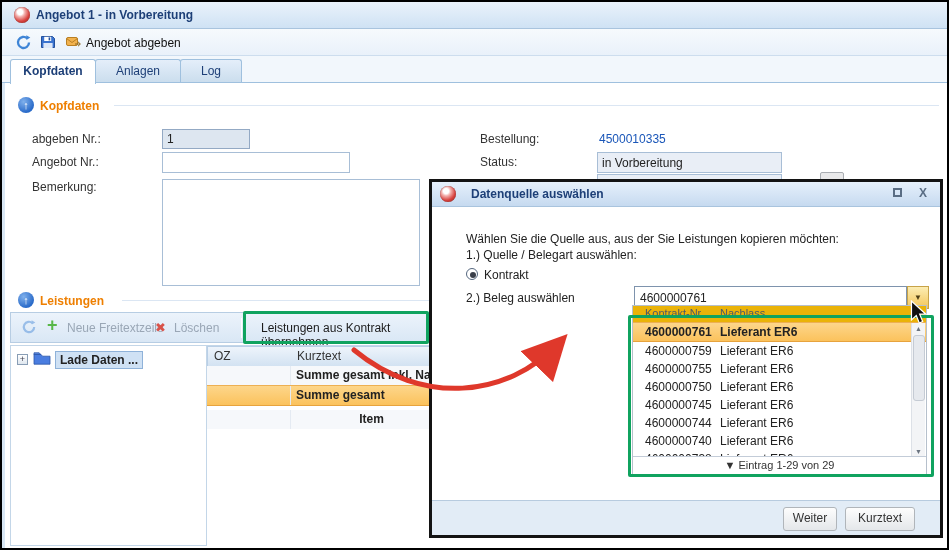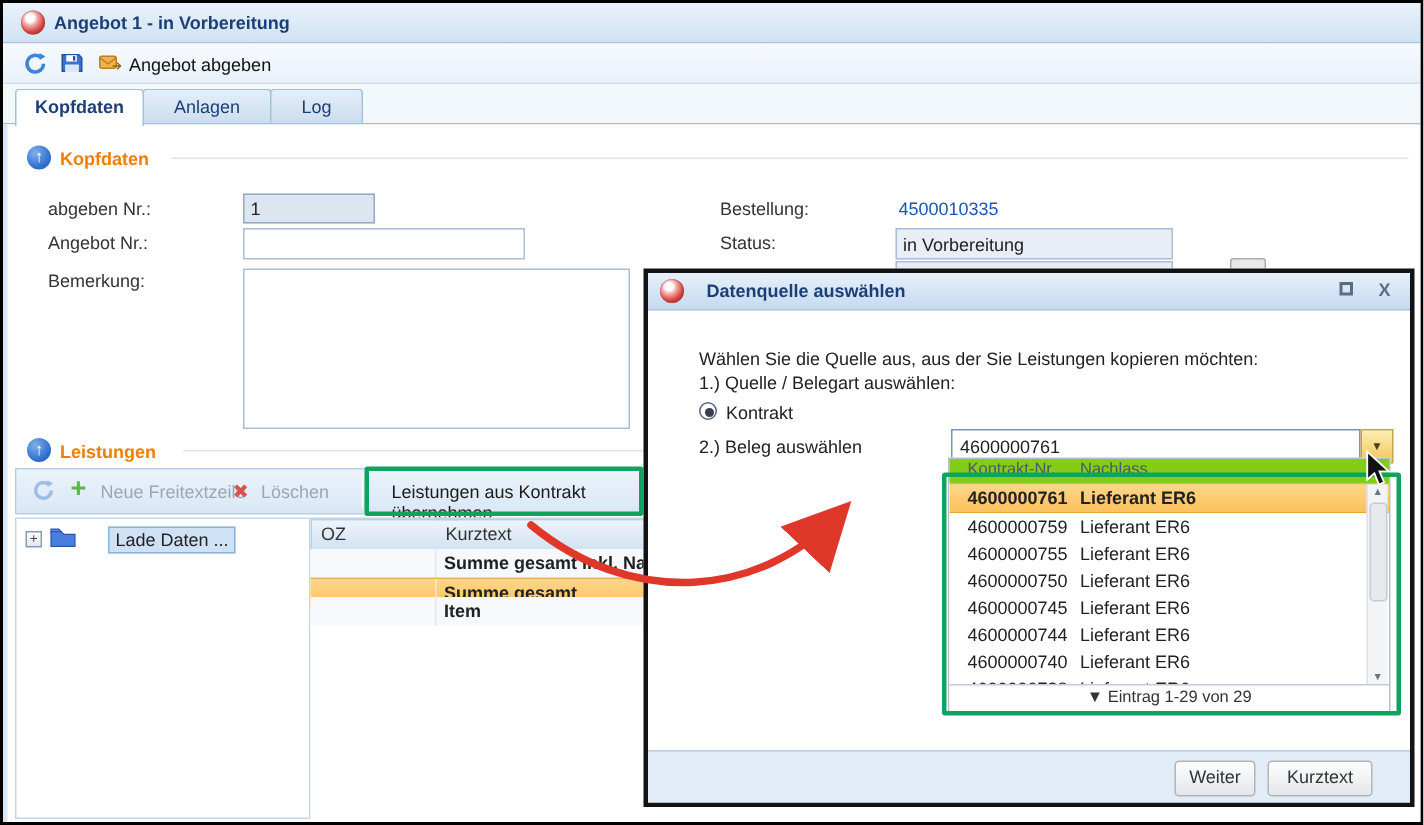--- a/index.html
+++ b/index.html
@@ -49,21 +49,21 @@
   .dialog{left:427px;top:177px;width:514px;height:359px;border:3px solid #131313;background:#fff;z-index:10;}
   .dtitle{left:0;top:0;width:100%;height:25px;background:linear-gradient(#e6f0fb,#c6daf0);border-bottom:1px solid #a9c4de;}
   .dtitle .t{position:absolute;left:39px;top:5px;font-weight:bold;color:#1d3f77;}
   .sq{width:9px;height:9px;border:2px solid #5a6d84;}
   .radio{width:12px;height:12px;border-radius:50%;border:1px solid #55677f;background:#fff;}
   .radio i{position:absolute;left:3px;top:3px;width:6px;height:6px;border-radius:50%;background:#3a3f4a;}
   .combo-inp{left:202px;top:104px;width:273px;height:23px;border:1px solid #7e93ad;padding:2px 5px;}
   .combo-btn{left:475px;top:104px;width:22px;height:23px;background:linear-gradient(#fcedb3,#f3c65a);
     border:1px solid #c7a348;text-align:center;line-height:21px;font-size:8px;color:#4e3f14;cursor:pointer;}
   .popup{left:200px;top:123px;width:295px;height:170px;background:#fff;border:1px solid #b6c0cc;}
-  .ddhead{position:absolute;left:0;top:0;width:100%;height:16px;color:#49596b;font-size:11px;border-bottom:1px solid #d6dde6;background:#84cc16;}
+  .ddhead{position:absolute;left:0;top:0;width:100%;height:16px;color:#49596b;font-size:11px;border-bottom:1px solid #d6dde6;background:#eab308;}
   .ddrows{position:absolute;left:0;top:16px;right:0;height:136px;overflow:hidden;background:#fff;}
   .ddrow{position:relative;height:18px;line-height:18px;white-space:nowrap;}
   .ddrow .nr{position:absolute;left:12px;}
   .ddrow .lf{position:absolute;left:87px;}
   .ddrow.sel{background:linear-gradient(#fdd68b,#fbc25c);font-weight:bold;border-top:1px solid #edb053;border-bottom:1px solid #e7a33d;}
   .ddrow.clip{height:10px;overflow:hidden;}
   .ddfoot{position:absolute;left:0;bottom:0;width:100%;height:17px;line-height:17px;border-top:1px solid #c3ccd8;
     text-align:center;color:#333;font-size:11px;background:#fff;}
   .sb{position:absolute;right:1px;top:17px;width:13px;height:134px;background:#f3f4f6;border-left:1px solid #dde1e7;}
   .sb .up,.sb .dn{position:absolute;left:0;width:13px;height:11px;font-size:7px;line-height:11px;text-align:center;color:#6b7480;}
@@ -157,35 +157,35 @@
   <div class="a greenbox" style="left:241px;top:309px;width:186px;height:33px;z-index:6;"></div>
 
   <div class="a treepanel">
     <span class="a expander" style="left:6px;top:8px;">+</span>
     <span class="a" style="left:22px;top:5px;">
       <svg width="18" height="14" viewBox="0 0 18 14">
           <path d="M1 4 v-2.2 h5.2 l1.6 1.7 h0 z" fill="#5b8ae0" stroke="#2c55a8" stroke-width="0.8"></path>
           <path d="M1 3.5 h7 l1.6 1.7 h7.4 v8 h-16 z" fill="#4a7de0" stroke="#2c55a8" stroke-width="0.8"></path>
         </svg>
     </span>
-    <span class="a treelabel" style="left:61px;top:5px;">Lade Daten ...</span>
+    <span class="a treelabel" style="left:44px;top:5px;font-weight:bold;">Lade Daten ...</span>
   </div>
 
   <div class="a grid">
     <div class="gh" style="left:0;width:84px;border-left:1px solid #b9cfe6;">OZ</div>
     <div class="gh" style="left:84px;width:156px;">Kurztext</div>
     <div class="grow rowplain" style="left:0;right:0;top:20px;">
       <span class="oz"></span>
       <span class="kt">Summe gesamt inkl. Nachlass</span>
     </div>
     <div class="grow roworange" style="left:0;right:0;top:39px;">
       <span class="oz"></span>
       <span class="kt">Summe gesamt</span>
     </div>
-    <div class="grow rowplain" style="left:0;right:0;top:52px;">
+    <div class="grow rowplain" style="left:0;right:0;top:64px;text-align:center;">
       <span class="oz"></span>
       <span class="kt">Item</span>
     </div>
   </div>
 
   <div class="a dialog">
     <div class="a dtitle">
       <span class="a logo" style="left:8px;top:4px;"></span>
       <span class="t">Datenquelle auswählen</span>
       <span class="a sq" style="right:38px;top:6px;"></span>

